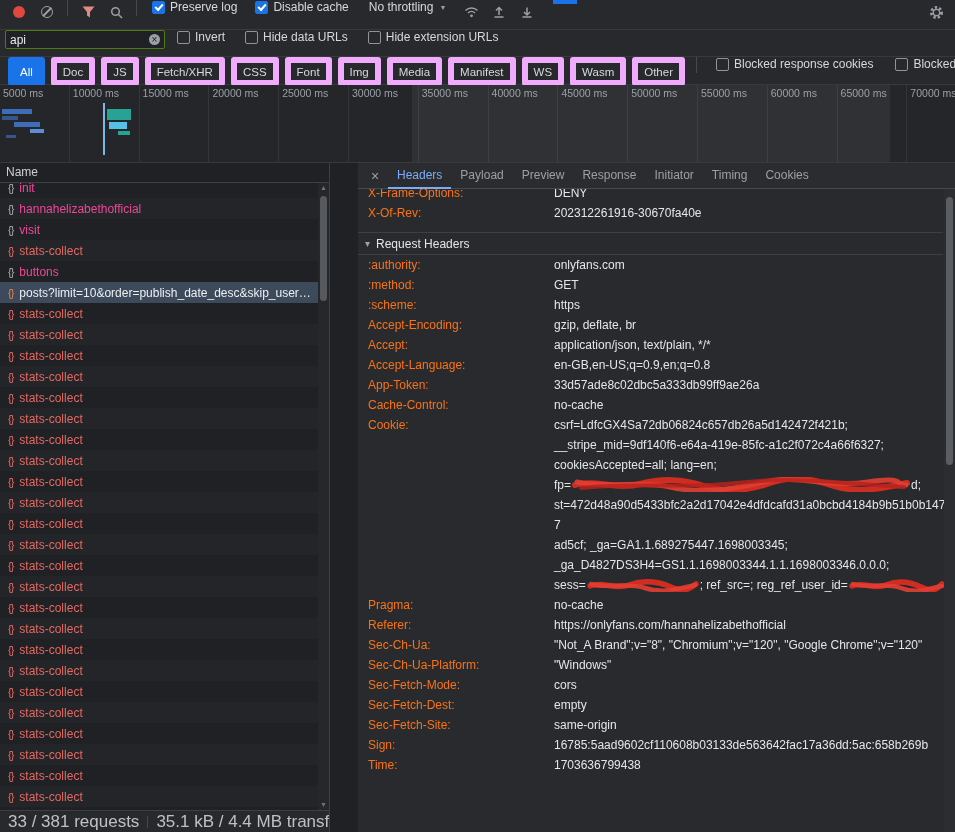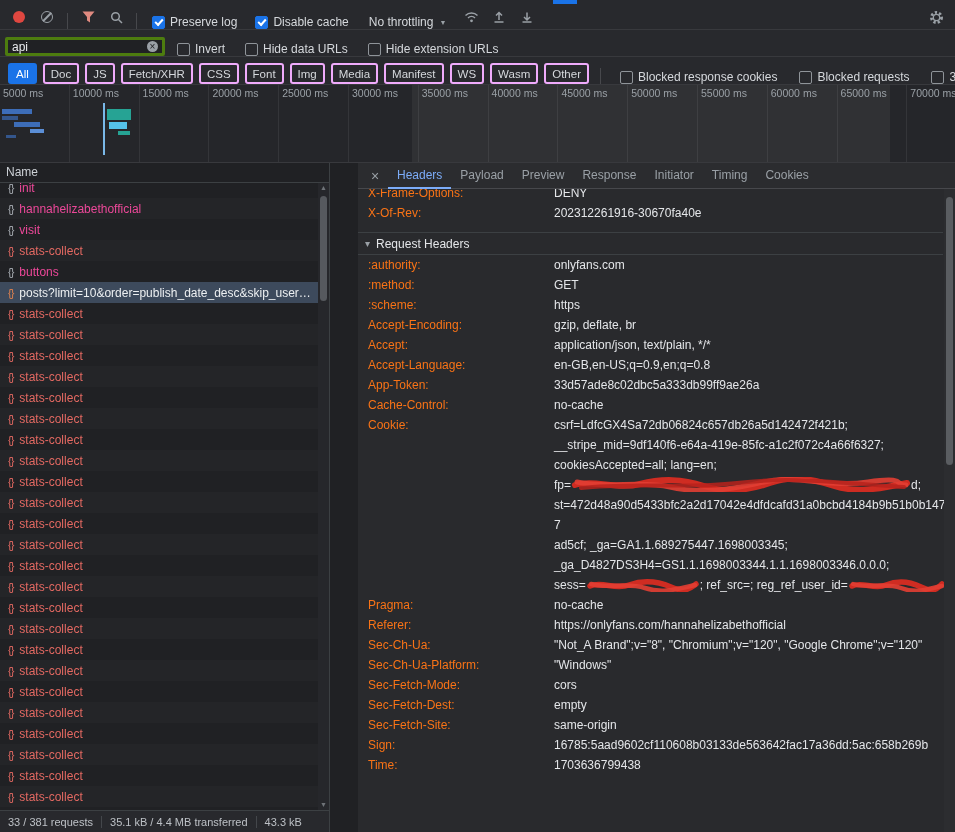--- a/index.html
+++ b/index.html
@@ -1,43 +1,43 @@
 <!DOCTYPE html>
 <html><head>
 <meta charset="utf-8">
 <style>
   * { margin:0; padding:0; box-sizing:border-box; }
   html,body { width:955px; height:832px; overflow:hidden; background:#202124; }
   body { font-family:"Liberation Sans","DejaVu Sans",sans-serif; font-size:12px; color:#dadce0; cursor:default; }
   .devtools { width:955px; height:832px; display:flex; flex-direction:column; background:#28292d; }
 
   
-  .toolbar { display:flex; align-items:flex-end; flex:0 0 auto; background:#28292d; border-bottom:1px solid #38393d; position:relative; }
+  .toolbar { display:flex; align-items:flex-start; flex:0 0 auto; background:#28292d; border-bottom:1px solid #38393d; position:relative; }
   .toolbar-main { height:30px; padding:0 6px; gap:2px; }
   .tb-btn { width:26px; height:24px; display:flex; align-items:center; justify-content:center; border-radius:2px; flex:0 0 auto; }
   .record-dot { width:12px; height:12px; border-radius:50%; background:#df4740; }
   .clear-glyph { width:12px; height:12px; border:1.5px solid #9aa0a6; border-radius:50%; position:relative; }
   .clear-glyph::after { content:""; position:absolute; left:-1.5px; top:4px; width:12px; height:1.5px; background:#9aa0a6; transform:rotate(-45deg); }
   .tb-sep { width:1px; height:16px; background:#47484c; margin:0 5px; flex:0 0 auto; }
   .tb-check { display:flex; align-items:center; gap:5px; margin:0 8px; color:#d5d8dc; flex:0 0 auto; }
   .checkbox { width:13px; height:13px; border:1.5px solid #8f9499; border-radius:2px; position:relative; flex:0 0 auto; background:transparent; }
   .checkbox.checked { background:#1a73e8; border-color:#1a73e8; }
   .checkbox.checked::after { content:""; position:absolute; left:2px; top:2.5px; width:6px; height:3px; border-left:2px solid #fff; border-bottom:2px solid #fff; transform:rotate(-48deg); }
   .tb-dropdown { display:flex; align-items:center; gap:6px; margin:0 10px; color:#d5d8dc; flex:0 0 auto; }
   .caret { font-size:7px; color:#9aa0a6; }
   .blue-indicator { position:absolute; left:553px; top:0; width:24px; height:4px; background:#1a73e8; }
   .tb-spacer { flex:1; }
 
   .toolbar-filter { height:27px; padding:0 5px; gap:4px; }
-  .filter-box { width:160px; height:19px; background:#202124; border:3px solid #4d7c0f; border-radius:2px; display:flex; align-items:center; padding:0 4px; gap:4px; flex:0 0 auto; }
+  .filter-box { width:160px; height:19px; background:#202124; border:1px solid #4d7c0f; border-radius:2px; display:flex; align-items:center; padding:0 4px; gap:4px; flex:0 0 auto; }
   .filter-box input { flex:1; min-width:0; background:transparent; border:none; outline:none; color:#e8eaed; font:inherit; }
   .clear-chip { width:11px; height:11px; border-radius:50%; background:#9aa0a6; color:#202124; display:flex; align-items:center; justify-content:center; font-size:10px; line-height:1; flex:0 0 auto; }
 
   .toolbar-types { height:28px; padding:0 8px; gap:6px; }
-  .type-pill { padding:2.5px 6px; border:2px solid #f0abfc; border-radius:3px; color:#d5d8dc; font-size:11.5px; flex:0 0 auto; white-space:nowrap; }
+  .type-pill { padding:2.5px 6px; border:6px solid #f0abfc; border-radius:3px; color:#d5d8dc; font-size:11.5px; flex:0 0 auto; white-space:nowrap; }
   .type-pill.selected { background:#1a73e8; border-color:#1a73e8; color:#fff; }
 
   
   .overview { height:78px; position:relative; background:#25262a; border-bottom:1px solid #38393d; flex:0 0 auto; overflow:hidden; }
   .overview-band { position:absolute; left:412px; top:0; width:478px; height:100%; background:rgba(255,255,255,0.05); }
   .tick-row { position:absolute; left:0; top:0; right:0; bottom:0; display:flex; }
   .tick-cell { flex:0 0 69.8px; border-right:1px solid rgba(255,255,255,0.07); height:100%; overflow:hidden; }
   .tick-label { display:block; padding:2px 0 0 3px; font-size:10.5px; color:#9aa0a6; white-space:nowrap; }
   .ov-bar { position:absolute; }
 
@@ -54,21 +54,21 @@
   .req-row.error .req-icon, .req-row.error .req-name { color:#e46962; }
   .req-row.selected { background:#3d4a5c; }
   .req-row.selected .req-name { color:#eceff1; }
   .req-row.selected .req-icon { color:#e0824f; }
 
   .left-scrollbar { position:absolute; top:20px; right:0; bottom:22px; width:11px; background:#26272b; display:flex; flex-direction:column; align-items:center; }
   .sb-arrow { flex:0 0 10px; width:100%; color:#6f7378; font-size:7px; line-height:10px; text-align:center; }
   .left-scrollbar .sb-thumb { width:7px; height:105px; background:#56595e; border-radius:4px; margin-top:3px; display:block; }
   .left-scrollbar .sb-arrow.down { margin-top:auto; }
 
-  .status-bar { height:22px; flex:0 0 auto; border-top:1px solid #3c4043; background:#28292d; display:flex; align-items:center; font-size:11px; color:#bdc1c6; white-space:nowrap; overflow:hidden; }
+  .status-bar { height:22px; flex:0 0 auto; border-top:1px solid #3c4043; background:#28292d; display:flex; align-items:center; font-size:17px; color:#bdc1c6; white-space:nowrap; overflow:hidden; }
   .status-item { padding:0 8px; flex:0 0 auto; }
   .status-sep { width:1px; height:12px; background:#44474b; flex:0 0 auto; }
 
   
   .details-panel { flex:1; min-width:0; display:flex; flex-direction:column; position:relative; background:#292a2d; }
   .detail-tabs { height:26px; flex:0 0 auto; display:flex; align-items:stretch; background:#2b2c2f; border-bottom:1px solid #47484c; padding-left:4px; }
   .close-btn { width:26px; display:flex; align-items:center; justify-content:center; color:#9aa0a6; font-size:14px; flex:0 0 auto; }
   .detail-tab { display:flex; align-items:center; padding:0 9px; color:#9aa0a6; border-bottom:2px solid transparent; margin-bottom:-1px; flex:0 0 auto; }
   .detail-tab.selected { color:#7cacf8; border-bottom-color:#7cacf8; }
 

